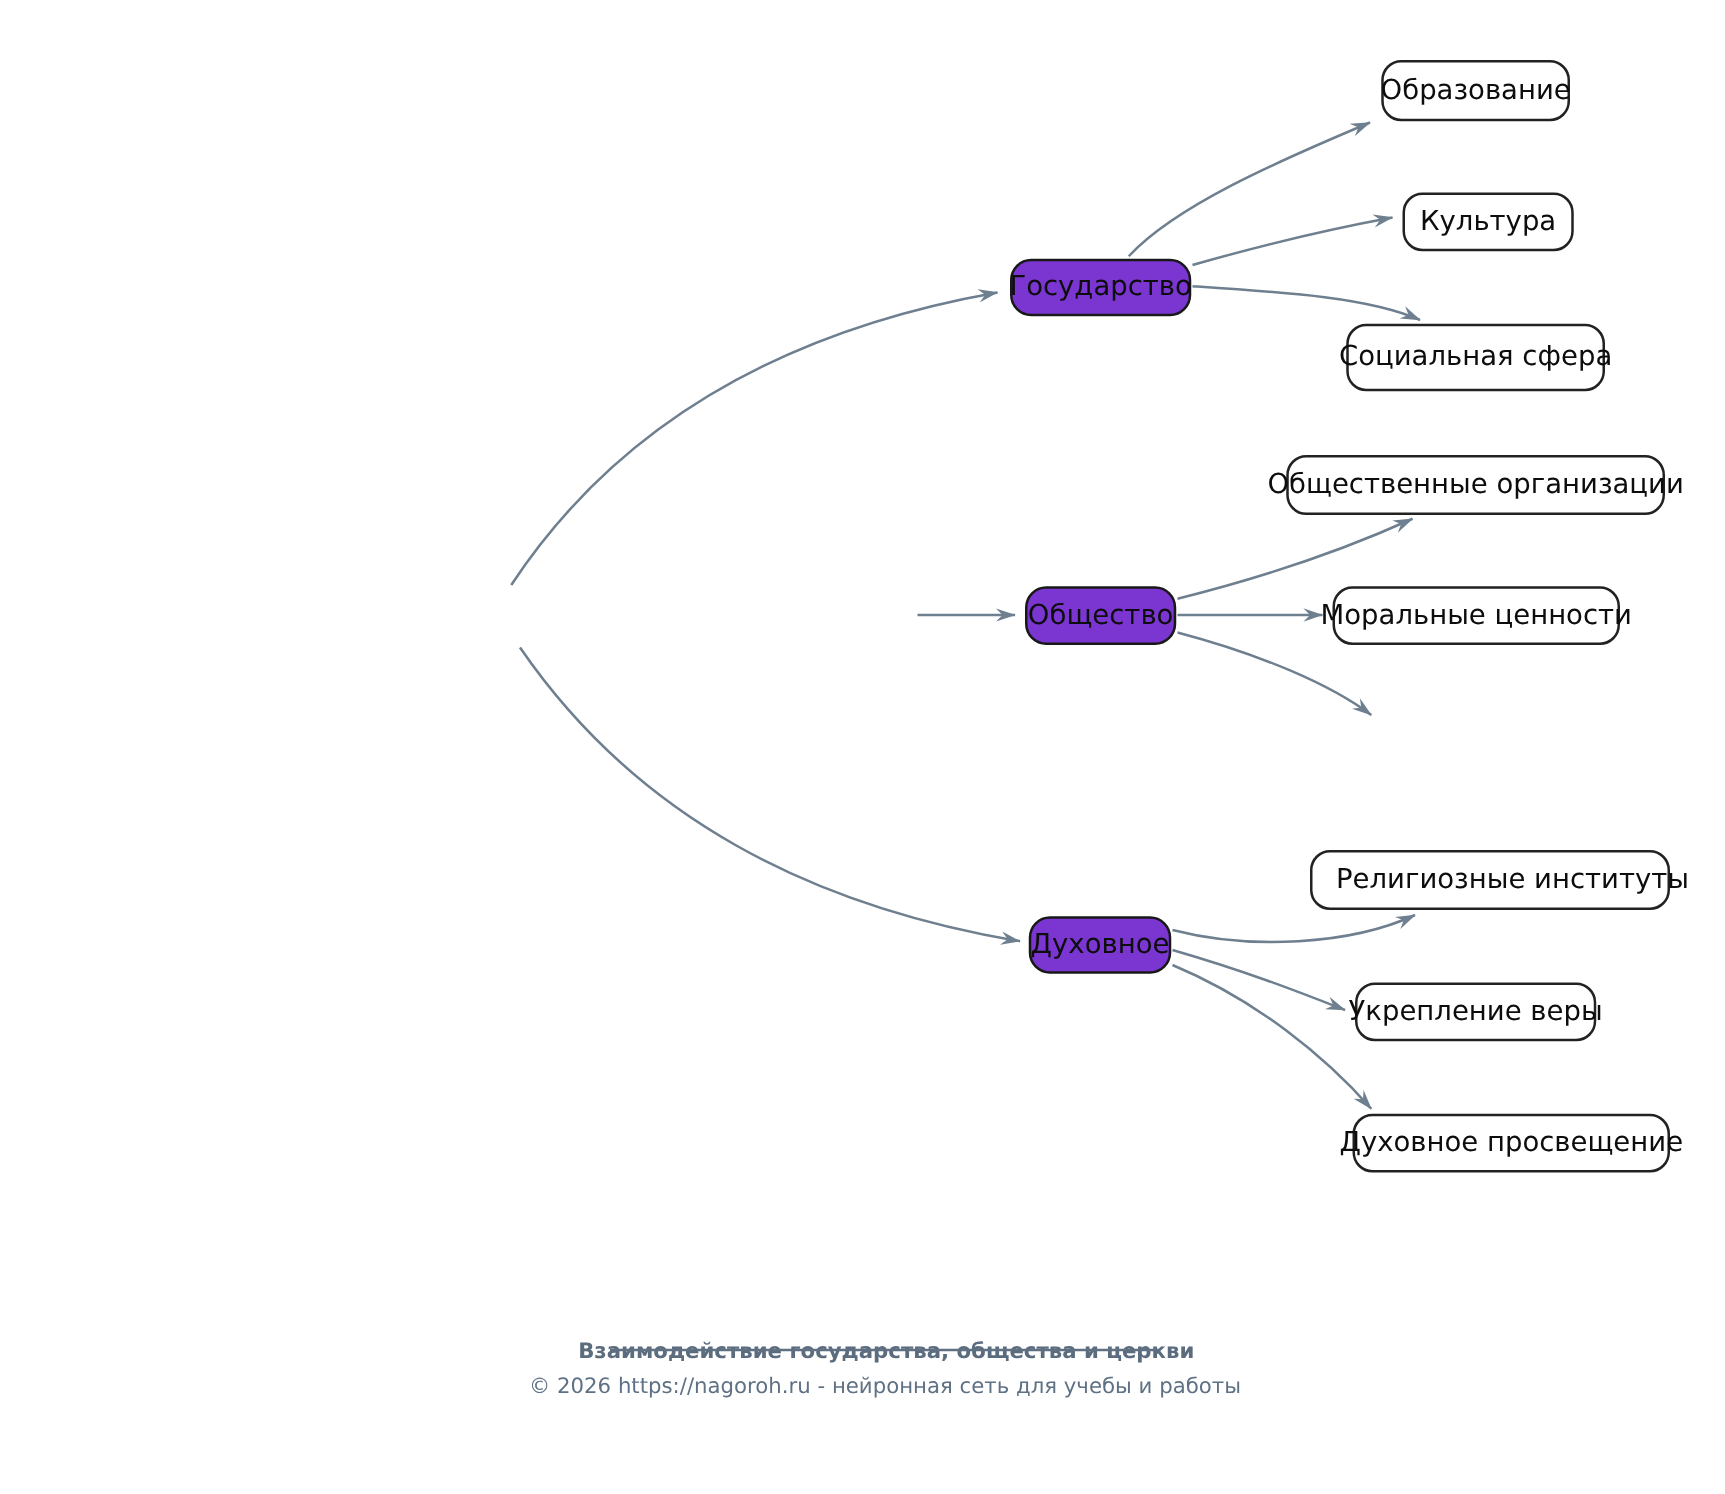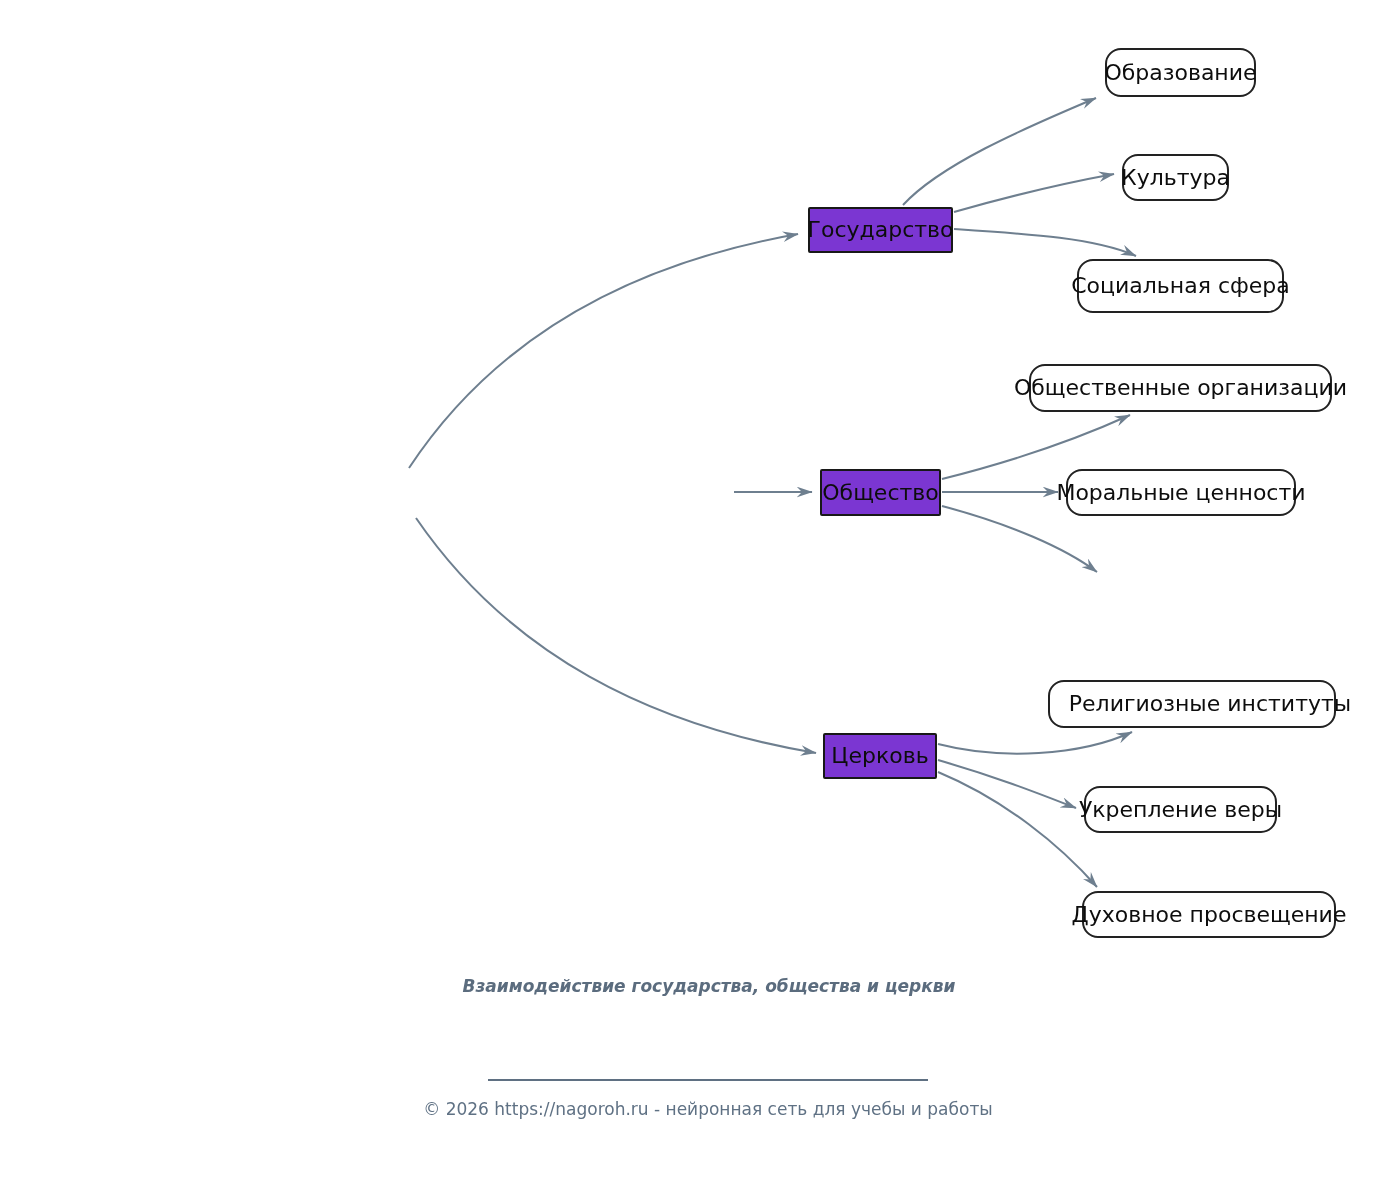--- a/index.html
+++ b/index.html
@@ -10,42 +10,42 @@
   #edges{position:absolute;left:0;top:0;z-index:0;}
   .node{
     position:absolute;z-index:2;box-sizing:border-box;
     display:flex;align-items:center;justify-content:center;
     white-space:nowrap;font-size:22px;color:#0d0d0d;line-height:1;
   }
   .node-root{
     background:#77a92c;border:2px solid #1c1c1c;border-radius:18px;
     left:48px;top:469px;width:683px;height:47px;font-size:18px;
   }
-  .node-branch{background:#7b36d2;border:2px solid #181818;border-radius:2px;}
+  .node-branch{background:#7b36d2;border:2px solid #181818;border-radius:17px;}
   .node-leaf{background:#ffffff;border:2px solid #222222;border-radius:16px;}
 
   #n-gosudarstvo{left:808px;top:207px;width:145px;height:46px;}
   #n-obshchestvo{left:820px;top:469px;width:121px;height:47px;}
   #n-tserkov{left:823px;top:733px;width:114px;height:46px;}
 
   #n-obrazovanie{left:1105px;top:48px;width:151px;height:49px;}
-  #n-kultura{left:1122px;top:154px;width:107px;height:47px;}
+  #n-kultura{left:1122px;top:154px;width:137px;height:47px;}
   #n-sotssfera{left:1077px;top:259px;width:207px;height:54px;}
   #n-obshchorg{left:1029px;top:364px;width:303px;height:48px;}
   #n-moral{left:1066px;top:469px;width:230px;height:47px;}
   #n-vospitanie{left:1064px;top:575px;width:232px;height:47px;}
   #n-religio{left:1048px;top:680px;width:288px;height:48px;padding-left:36px;}
   #n-ukreplenie{left:1084px;top:786px;width:193px;height:47px;}
   #n-dukhovnoe{left:1053px;top:891px;width:254px;height:47px;margin-left:29px;}
 
   .footer-title{
     position:absolute;left:369px;width:680px;text-align:center;
     font-weight:bold;font-size:17px;color:#5b6c7e;z-index:2;
   }
-  #footer-line1{top:976px;font-style:italic;}
+  #footer-line1{top:1071px;}
   #footer-line2{top:1045px;}
   #footer-divider{
     position:absolute;left:488px;top:1079px;width:440px;height:0;
     border-top:2px solid #5f7082;z-index:2;
   }
   #footer-copyright{
     position:absolute;left:348px;top:1099px;width:720px;text-align:center;
     font-size:17px;color:#5f7184;z-index:2;
   }
 </style>
@@ -75,21 +75,21 @@
 
       <path d="M 938 744 C 1000 760, 1080 756, 1132 732" marker-end="url(#arrow)"></path>
       <path d="M 938 760 C 1000 778, 1040 794, 1076 808" marker-end="url(#arrow)"></path>
       <path d="M 938 772 C 1005 800, 1060 845, 1097 887" marker-end="url(#arrow)"></path>
     </g>
   </svg>
 
 
   <div class="node node-branch" id="n-gosudarstvo">Государство</div>
   <div class="node node-branch" id="n-obshchestvo">Общество</div>
-  <div class="node node-branch" id="n-tserkov">Церковь</div>
+  <div class="node node-branch" id="n-tserkov">Духовное</div>
 
   <div class="node node-leaf" id="n-obrazovanie">Образование</div>
   <div class="node node-leaf" id="n-kultura">Культура</div>
   <div class="node node-leaf" id="n-sotssfera">Социальная сфера</div>
 
   <div class="node node-leaf" id="n-obshchorg">Общественные организации</div>
   <div class="node node-leaf" id="n-moral">Моральные ценности</div>
 
   <div class="node node-leaf" id="n-religio">Религиозные институты</div>
   <div class="node node-leaf" id="n-ukreplenie">Укрепление веры</div>

